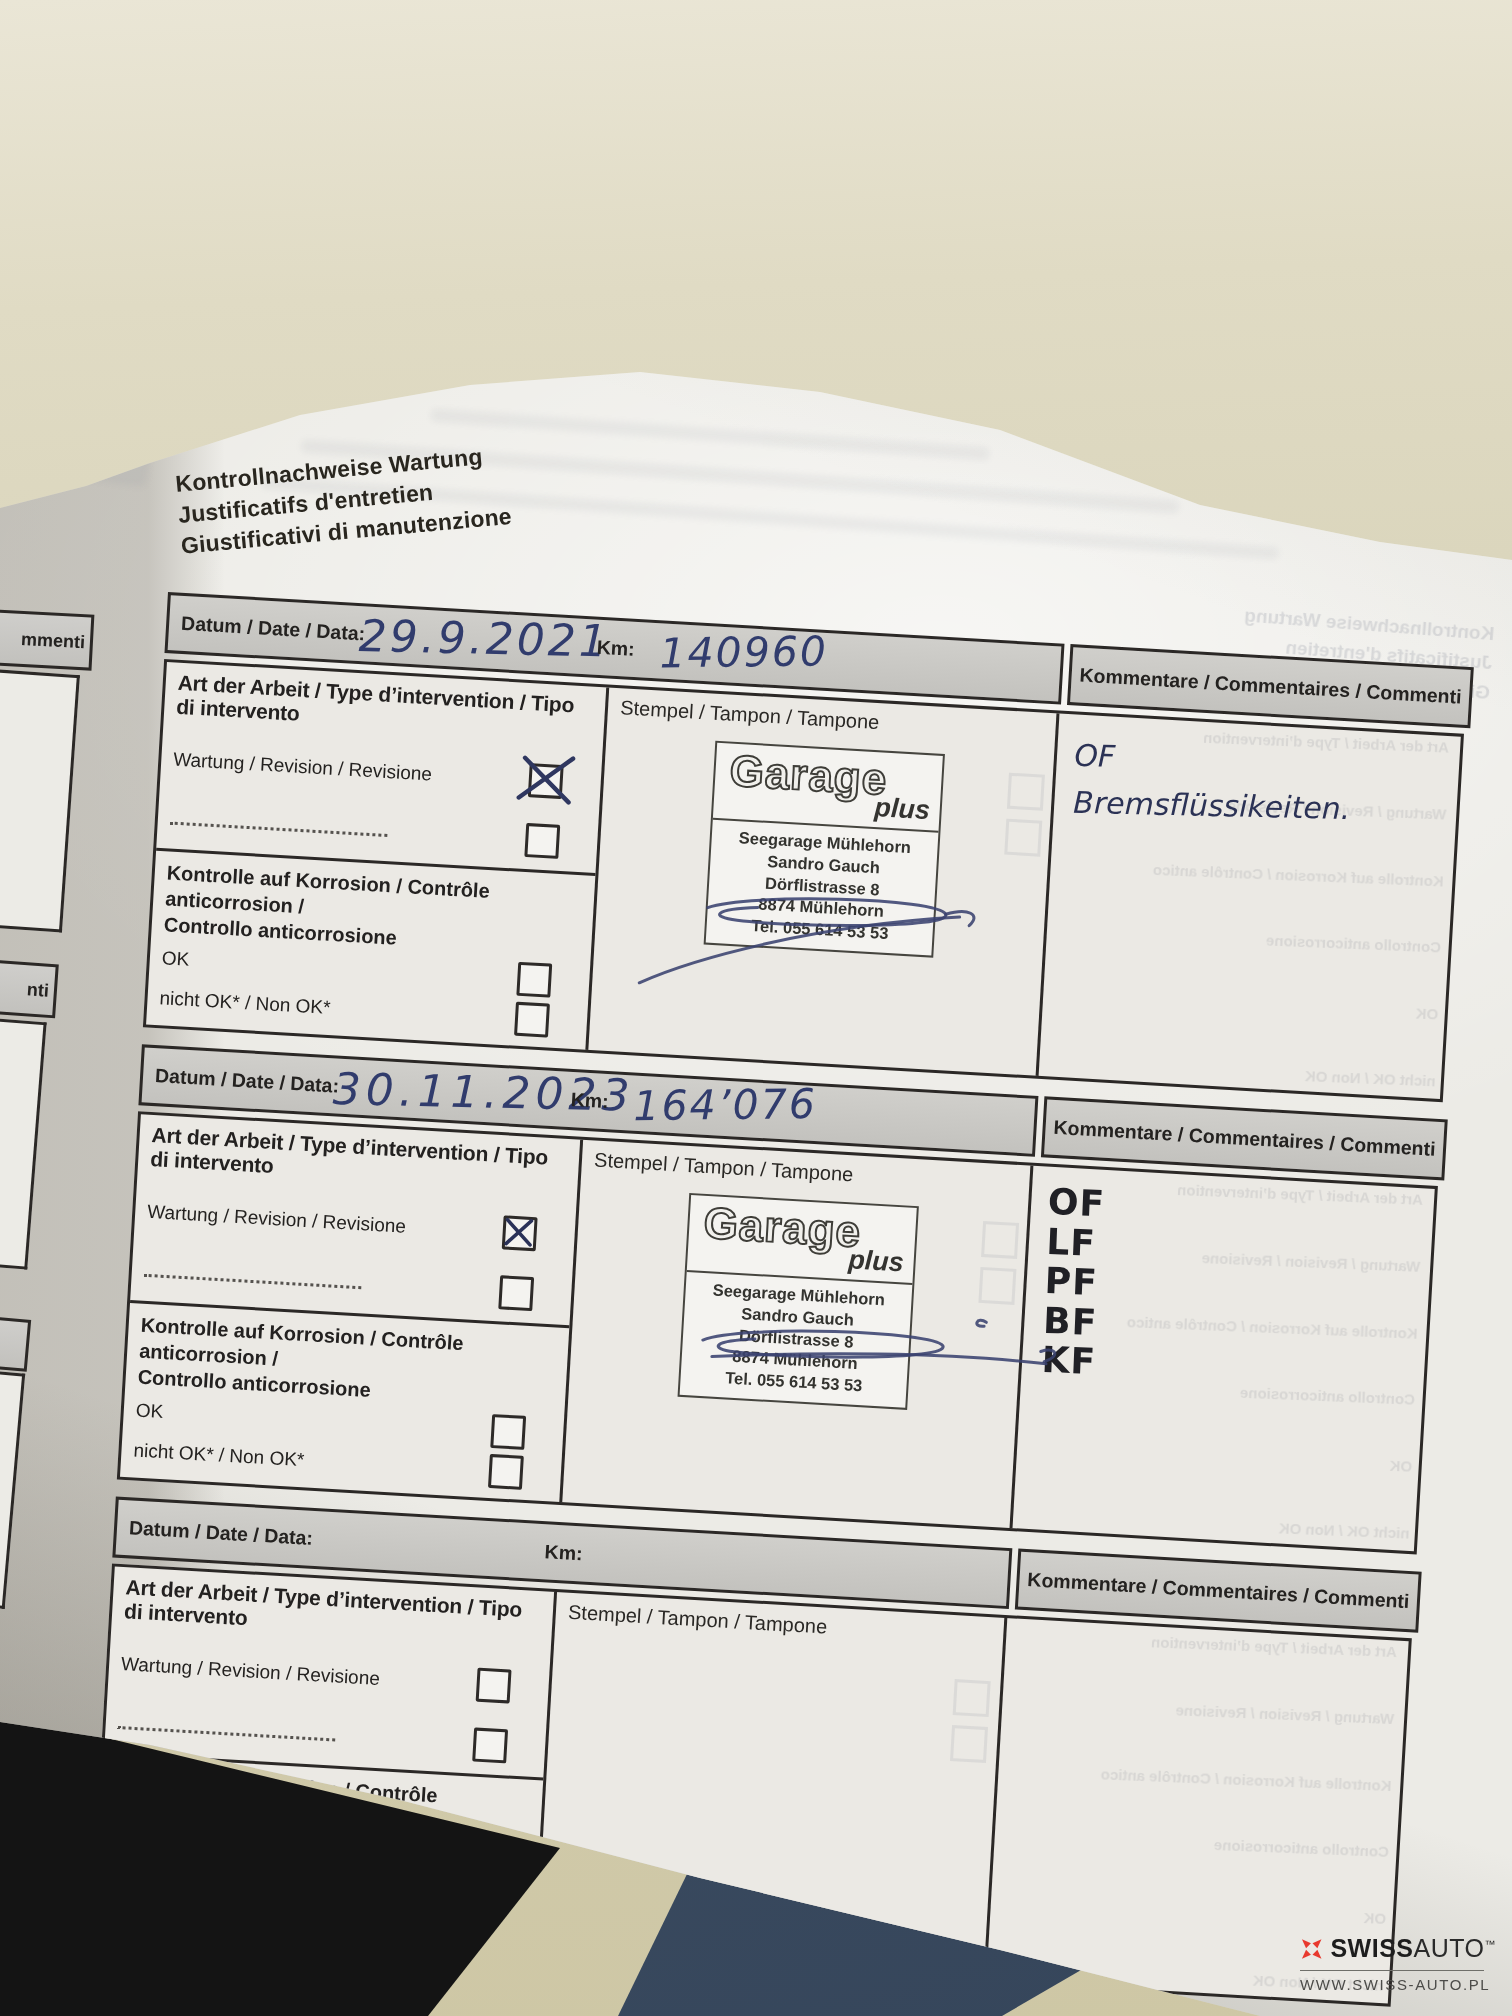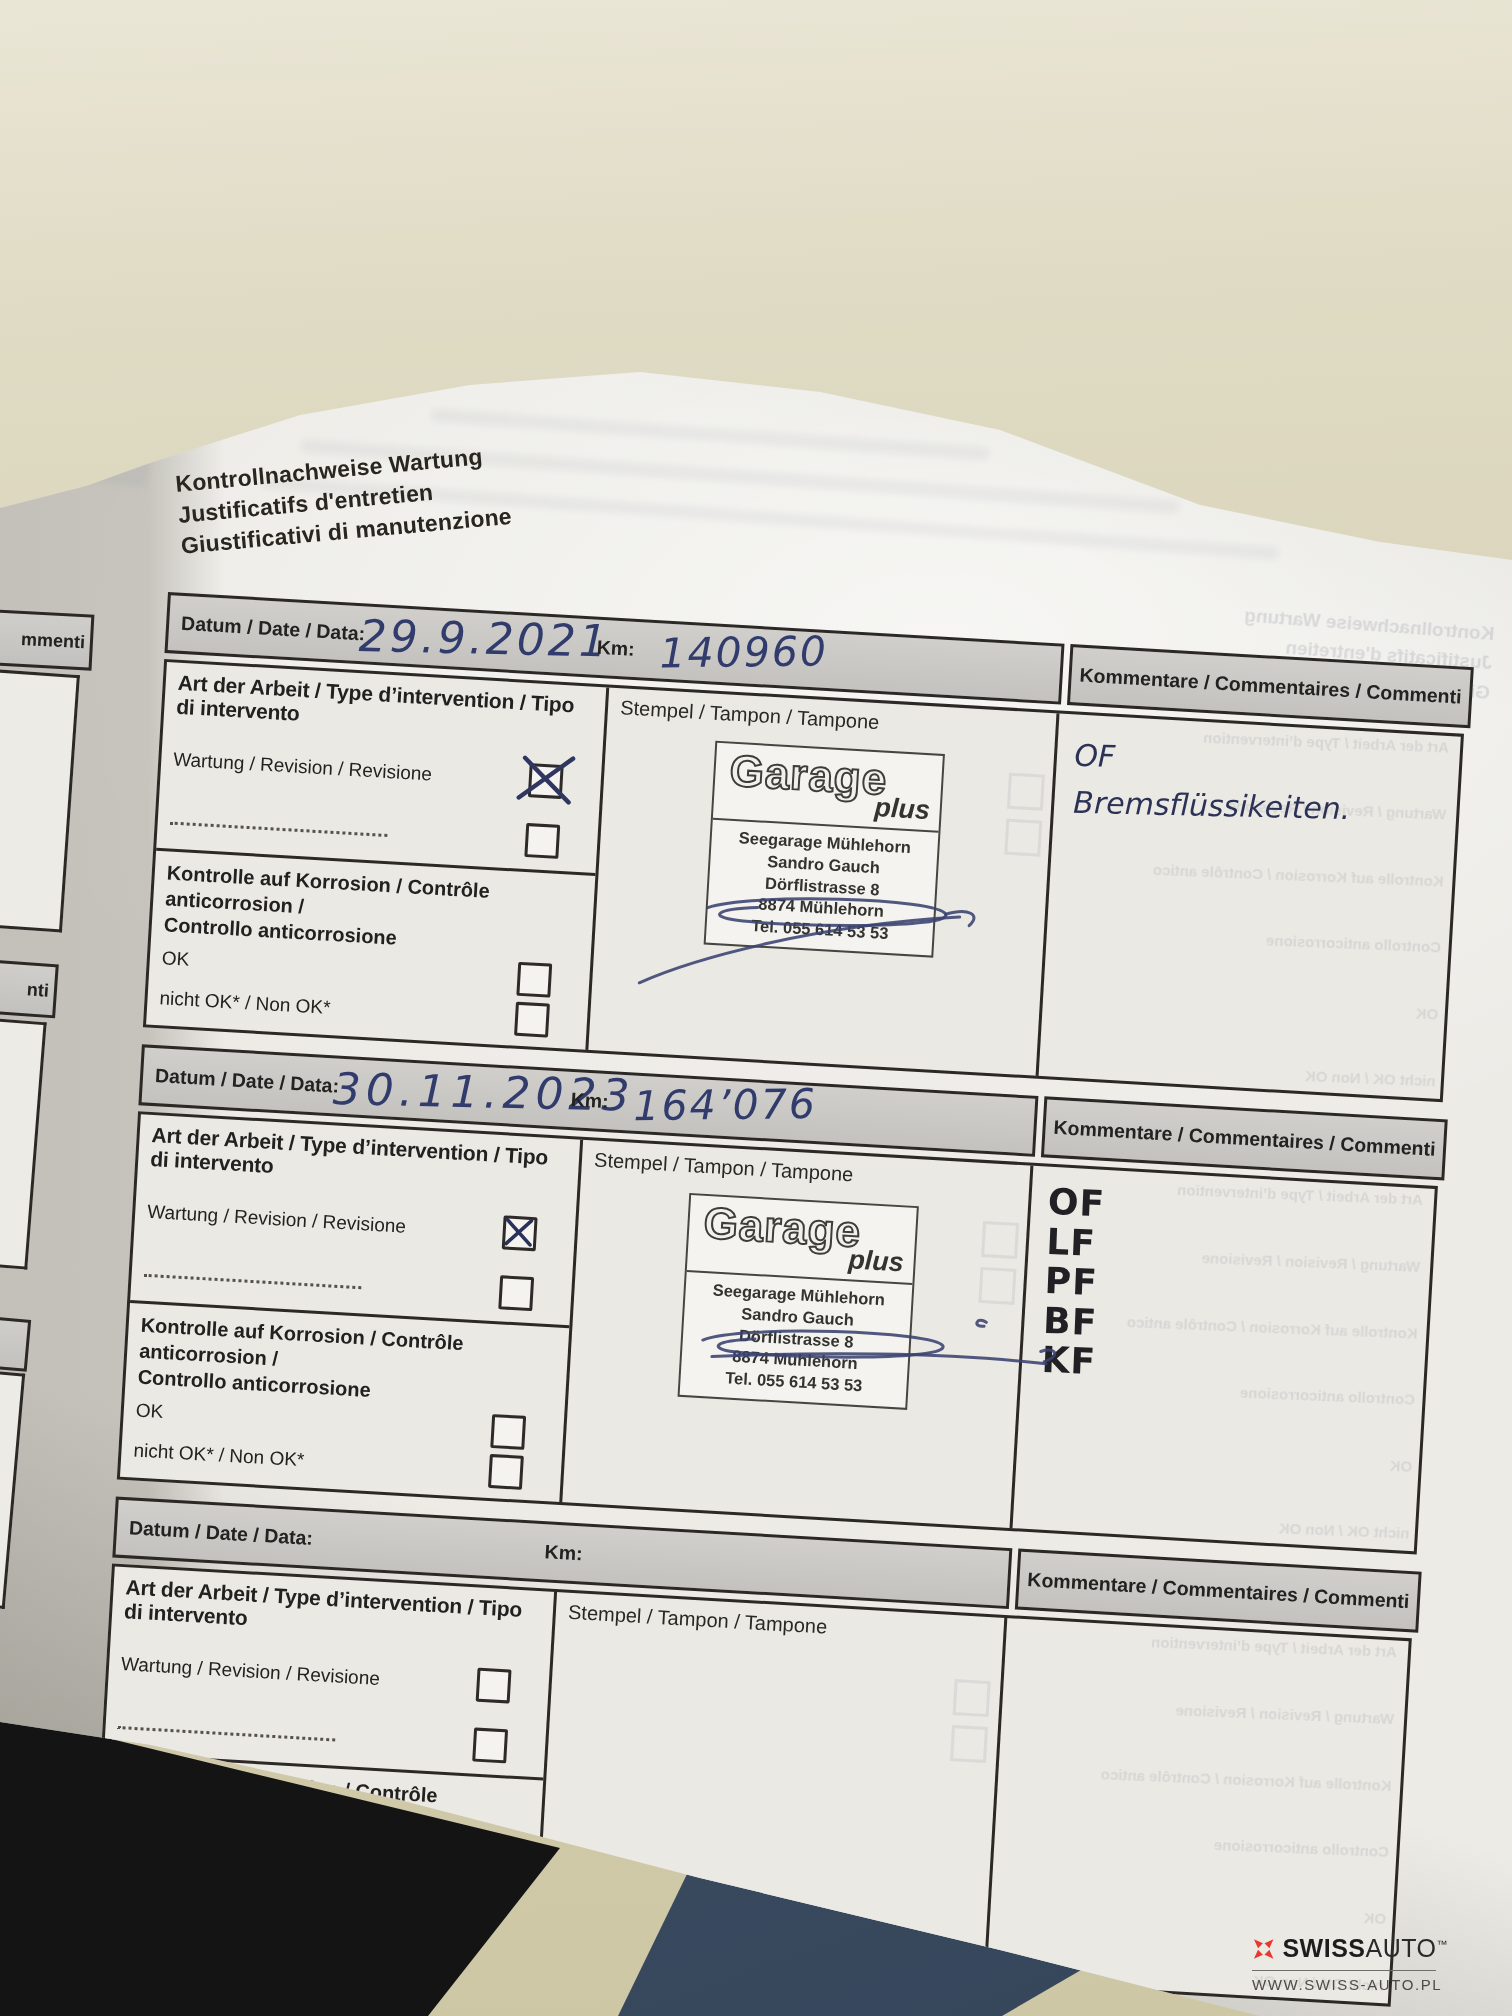--- a/index.html
+++ b/index.html
@@ -94,21 +94,21 @@
   .sig path{fill:none;stroke:#3a4270;stroke-width:3;stroke-linecap:round;opacity:.88;}
   
   .ghost{position:absolute;inset:6px 8px;transform:scaleX(-1) rotate(1deg);opacity:.13;
     color:#5c616e;font-weight:bold;filter:blur(.5px);display:flex;flex-direction:column;
     justify-content:space-between;font-size:15px;pointer-events:none;z-index:1;}
   .gcb{position:absolute;width:30px;height:30px;border:3px solid #8b8f99;opacity:.16;}
   
   #footnote{margin-top:6px;font-size:17.5px;font-weight:bold;font-style:italic;
     color:#2a2825;letter-spacing:.2px;}
   
-  #watermark{position:absolute;left:1252px;top:1934px;width:196px;z-index:9;}
+  #watermark{position:absolute;left:1300px;top:1934px;width:196px;z-index:9;}
   #wm-row{display:flex;align-items:center;gap:7px;}
   #wm-text{font-size:25px;color:#1d1d1d;letter-spacing:.5px;}
   .wm-bold{font-weight:800;}
   .wm-light{font-weight:400;color:#2a2a2a;}
   .wm-tm{font-size:11px;vertical-align:super;}
   #wm-sep{border-top:1.3px solid #6f6f6a;margin:7px 0 5px 0;width:184px;}
   #wm-url{font-size:15px;color:#4c4c49;letter-spacing:1.6px;font-weight:400;}
 </style>
 </head>
 <body>

